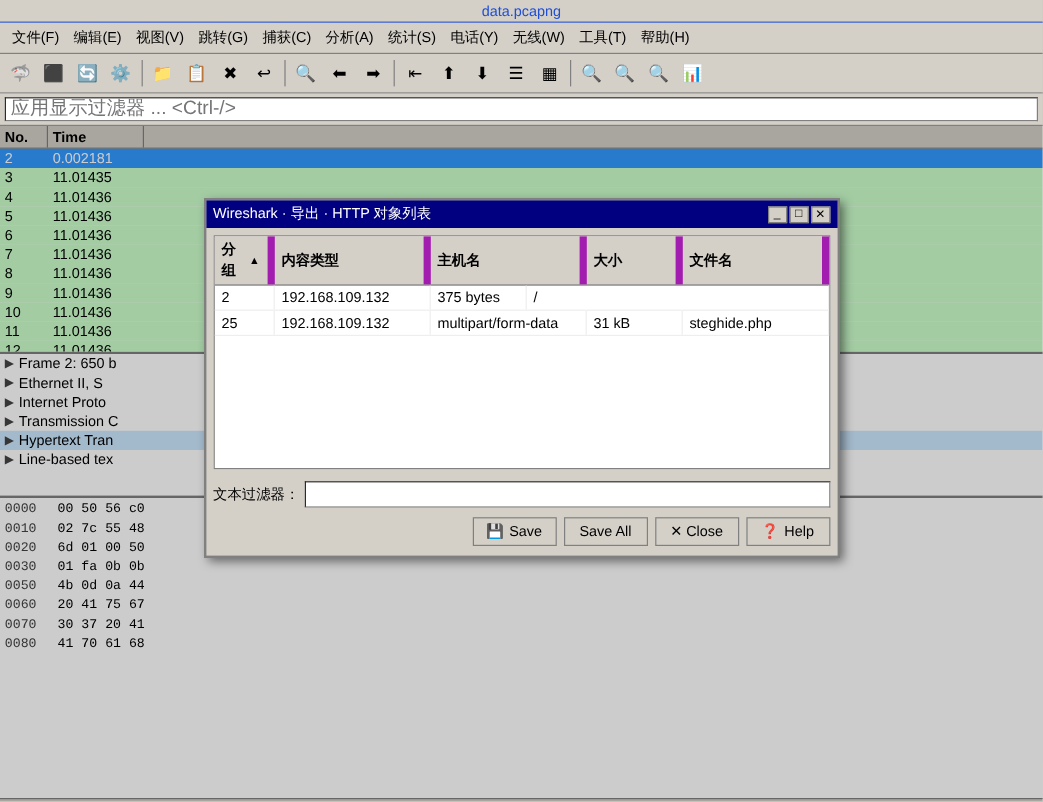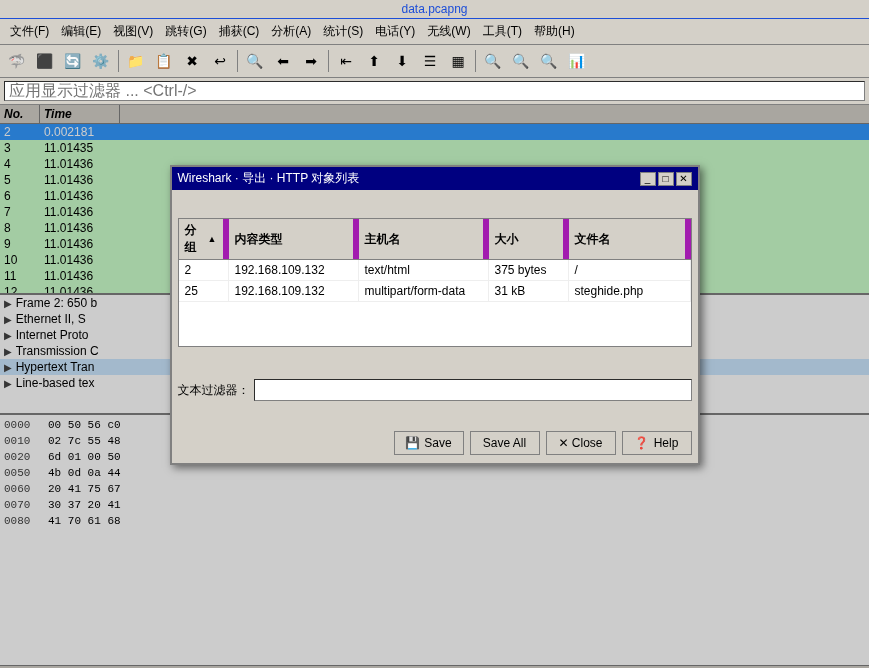--- a/index.html
+++ b/index.html
@@ -101,21 +101,20 @@
     .packet-list-header {
       display: flex;
       background: #d4d0c8;
       border-bottom: 1px solid #808080;
       font-size: 12px;
     }
     .packet-list-header .col {
       padding: 2px 4px;
       border-right: 1px solid #808080;
       font-weight: bold;
-      font-style: italic;
     }
     .col-no { width: 40px; }
     .col-time { width: 80px; }
 
     .packet-row {
       display: flex;
       font-size: 12px;
       padding: 1px 0;
       cursor: pointer;
     }
@@ -176,21 +175,20 @@
 
     
     .dialog {
       background: #d4d0c8;
       border: 2px solid #808080;
       box-shadow: 3px 3px 8px rgba(0,0,0,0.5);
       width: 530px;
       min-height: 300px;
       display: flex;
       flex-direction: column;
-      gap: 22px;
     }
     .dialog-titlebar {
       background: #000080;
       color: white;
       padding: 3px 6px;
       display: flex;
       justify-content: space-between;
       align-items: center;
       font-size: 12px;
     }
@@ -447,20 +445,24 @@
     </div>
     <div class="hex-row">
       <span class="hex-offset">0010</span>
       <span class="hex-bytes">02 7c 55 48</span>
     </div>
     <div class="hex-row">
       <span class="hex-offset">0020</span>
       <span class="hex-bytes">6d 01 00 50</span>
     </div>
     <div class="hex-row">
+      <span class="hex-offset">0030</span>
+      <span class="hex-bytes">01 fa 0b 0b</span>
+    </div>
+    <div class="hex-row">
       <span class="hex-offset">0050</span>
       <span class="hex-bytes">4b 0d 0a 44</span>
     </div>
     <div class="hex-row">
       <span class="hex-offset">0060</span>
       <span class="hex-bytes">20 41 75 67</span>
     </div>
     <div class="hex-row">
       <span class="hex-offset">0070</span>
       <span class="hex-bytes">30 37 20 41</span>
@@ -499,21 +501,20 @@
             <span>大小</span>
           </div>
           <div class="th th-name">
             <span>文件名</span>
           </div>
         </div>
 
         <div class="dialog-row">
           <div class="td th-group">2</div>
           <div class="td th-host">192.168.109.132</div>
-          <div class="td th-type">text/html</div>
           <div class="td th-size">375 bytes</div>
           <div class="td th-name">/</div>
         </div>
 
         <div class="dialog-row">
           <div class="td th-group">25</div>
           <div class="td th-host">192.168.109.132</div>
           <div class="td th-type">multipart/form-data</div>
           <div class="td th-size">31 kB</div>
           <div class="td th-name">steghide.php</div>

